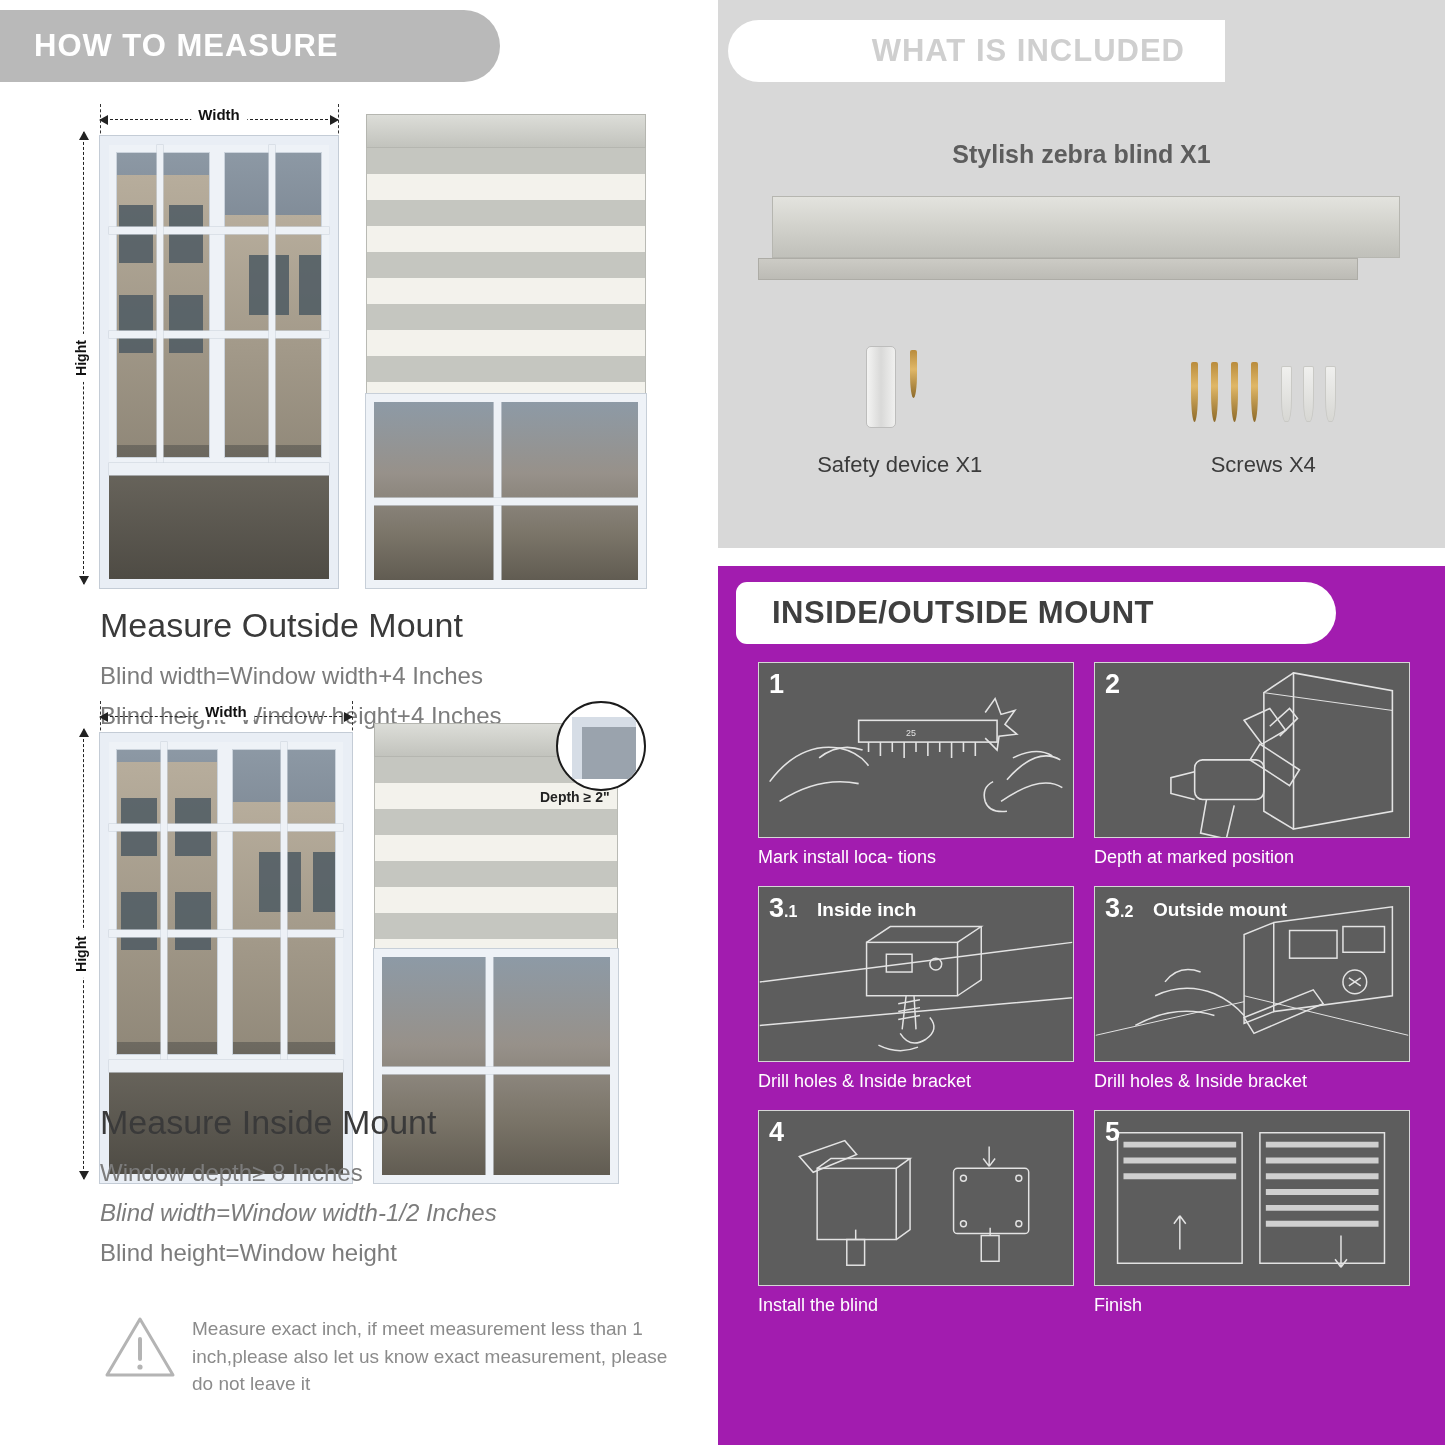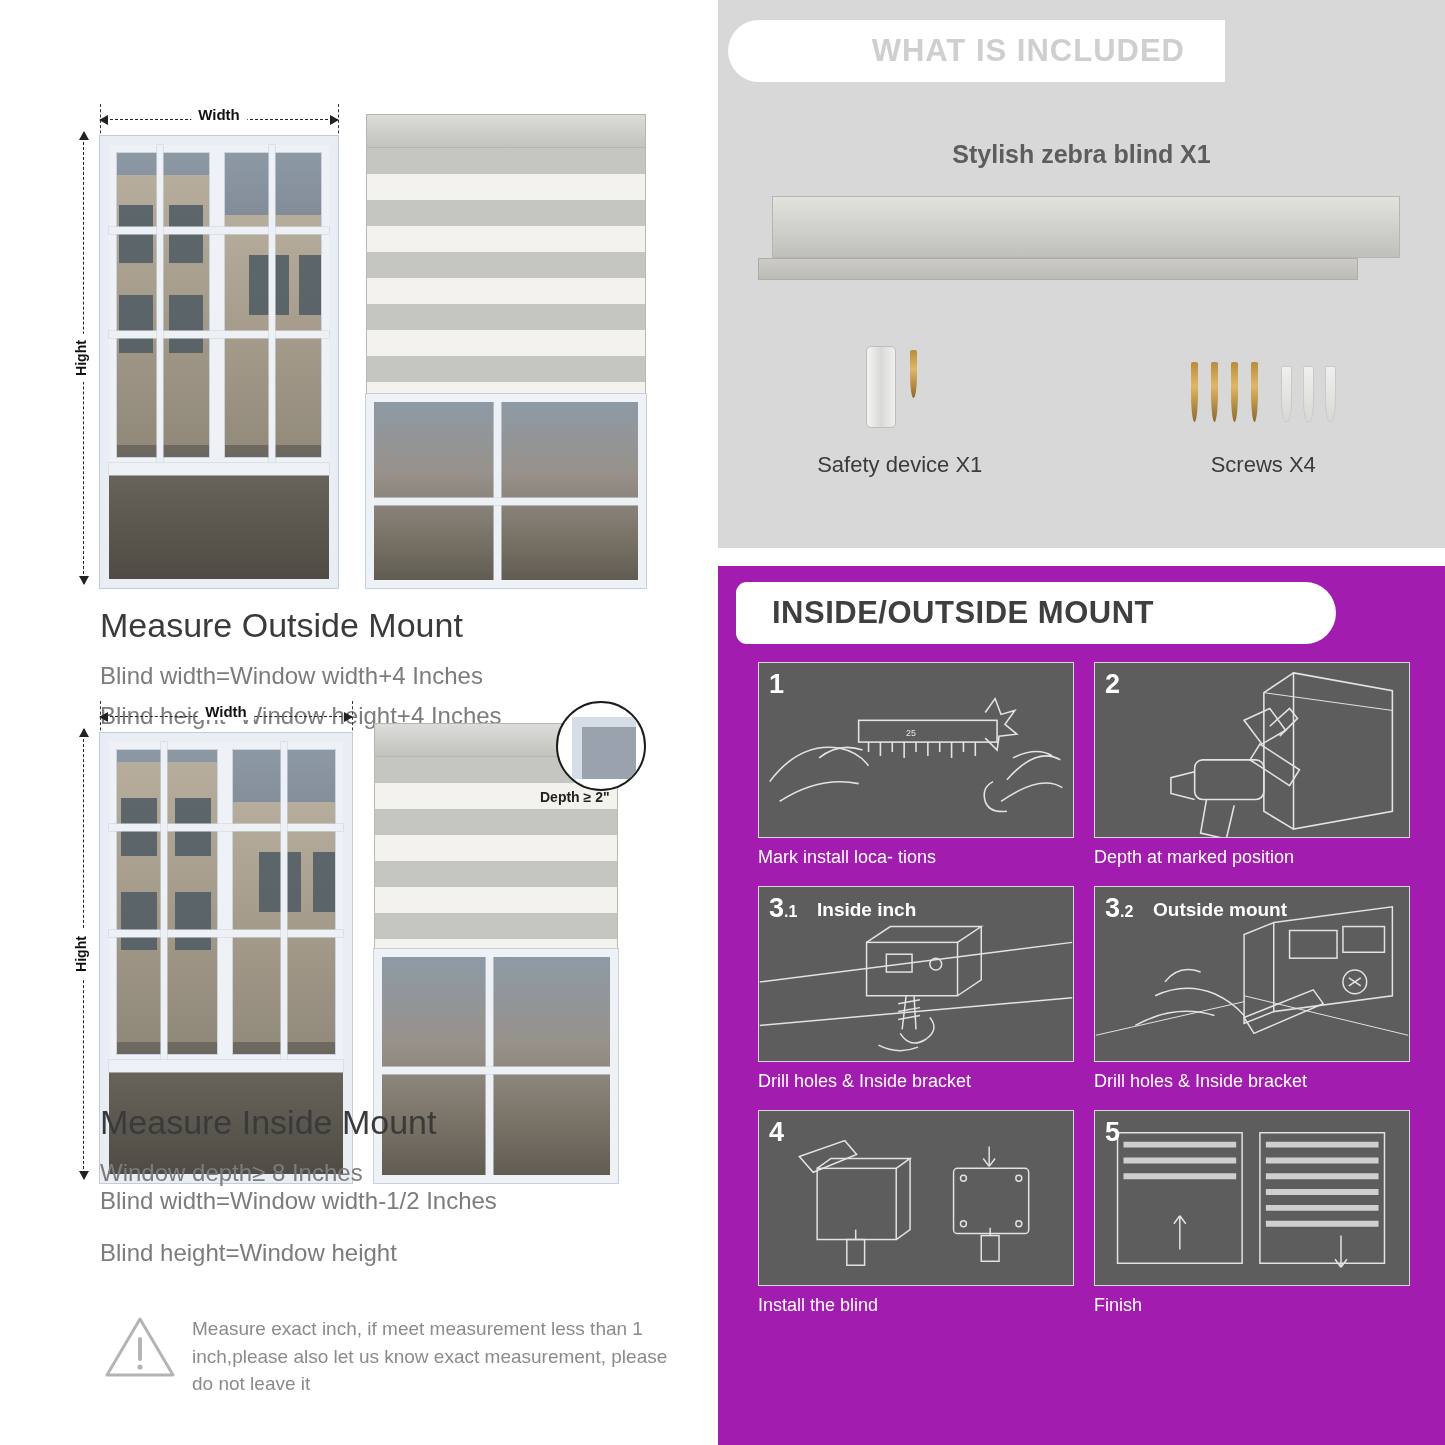--- a/index.html
+++ b/index.html
@@ -285,20 +285,21 @@
   .sketch { position: absolute; inset: 0; }
   .sketch svg { width: 100%; height: 100%; display: block; }
 </style>
 </head>
 <body>
 
 <div class="page">
 
   <div class="left-col">
 
+    <div class="banner banner-left">HOW TO MEASURE</div>
 
     <div class="meas-block outside">
 
       <div class="dim-top">
         <div class="dim-line-h"></div>
         <div class="dim-label-top">Width</div>
       </div>
       <div class="tick-v" style="left:100px; top:8px; height:40px;"></div>
       <div class="tick-v" style="left:338px; top:8px; height:40px;"></div>
 
@@ -388,21 +389,21 @@
         </div>
       </div>
 
       <div class="depth-circle">
         <div class="depth-inner"></div>
       </div>
       <div class="depth-label">Depth ≥ 2"</div>
 
       <div class="meas-title" style="top:410px;">Measure Inside Mount</div>
       <div class="meas-line" style="top:466px;">Window depth≥ 8 Inches</div>
-      <div class="meas-line" style="top:494px;">Blind width=Window width-1/2 Inches</div>
+      <div class="meas-line" style="top:506px;font-style:italic;">Blind width=Window width-1/2 Inches</div>
       <div class="meas-line" style="top:546px;">Blind height=Window height</div>
     </div>
 
     <div class="note-wrap">
       <div class="warn-tri">
         <svg viewBox="0 0 72 64">
           <path d="M36 4 L69 60 L3 60 Z" fill="none" stroke="#b4b4b4" stroke-width="3" stroke-linejoin="round"></path>
           <line x1="36" y1="24" x2="36" y2="44" stroke="#b4b4b4" stroke-width="4" stroke-linecap="round"></line>
           <circle cx="36" cy="52" r="2.6" fill="#b4b4b4"></circle>
         </svg>

